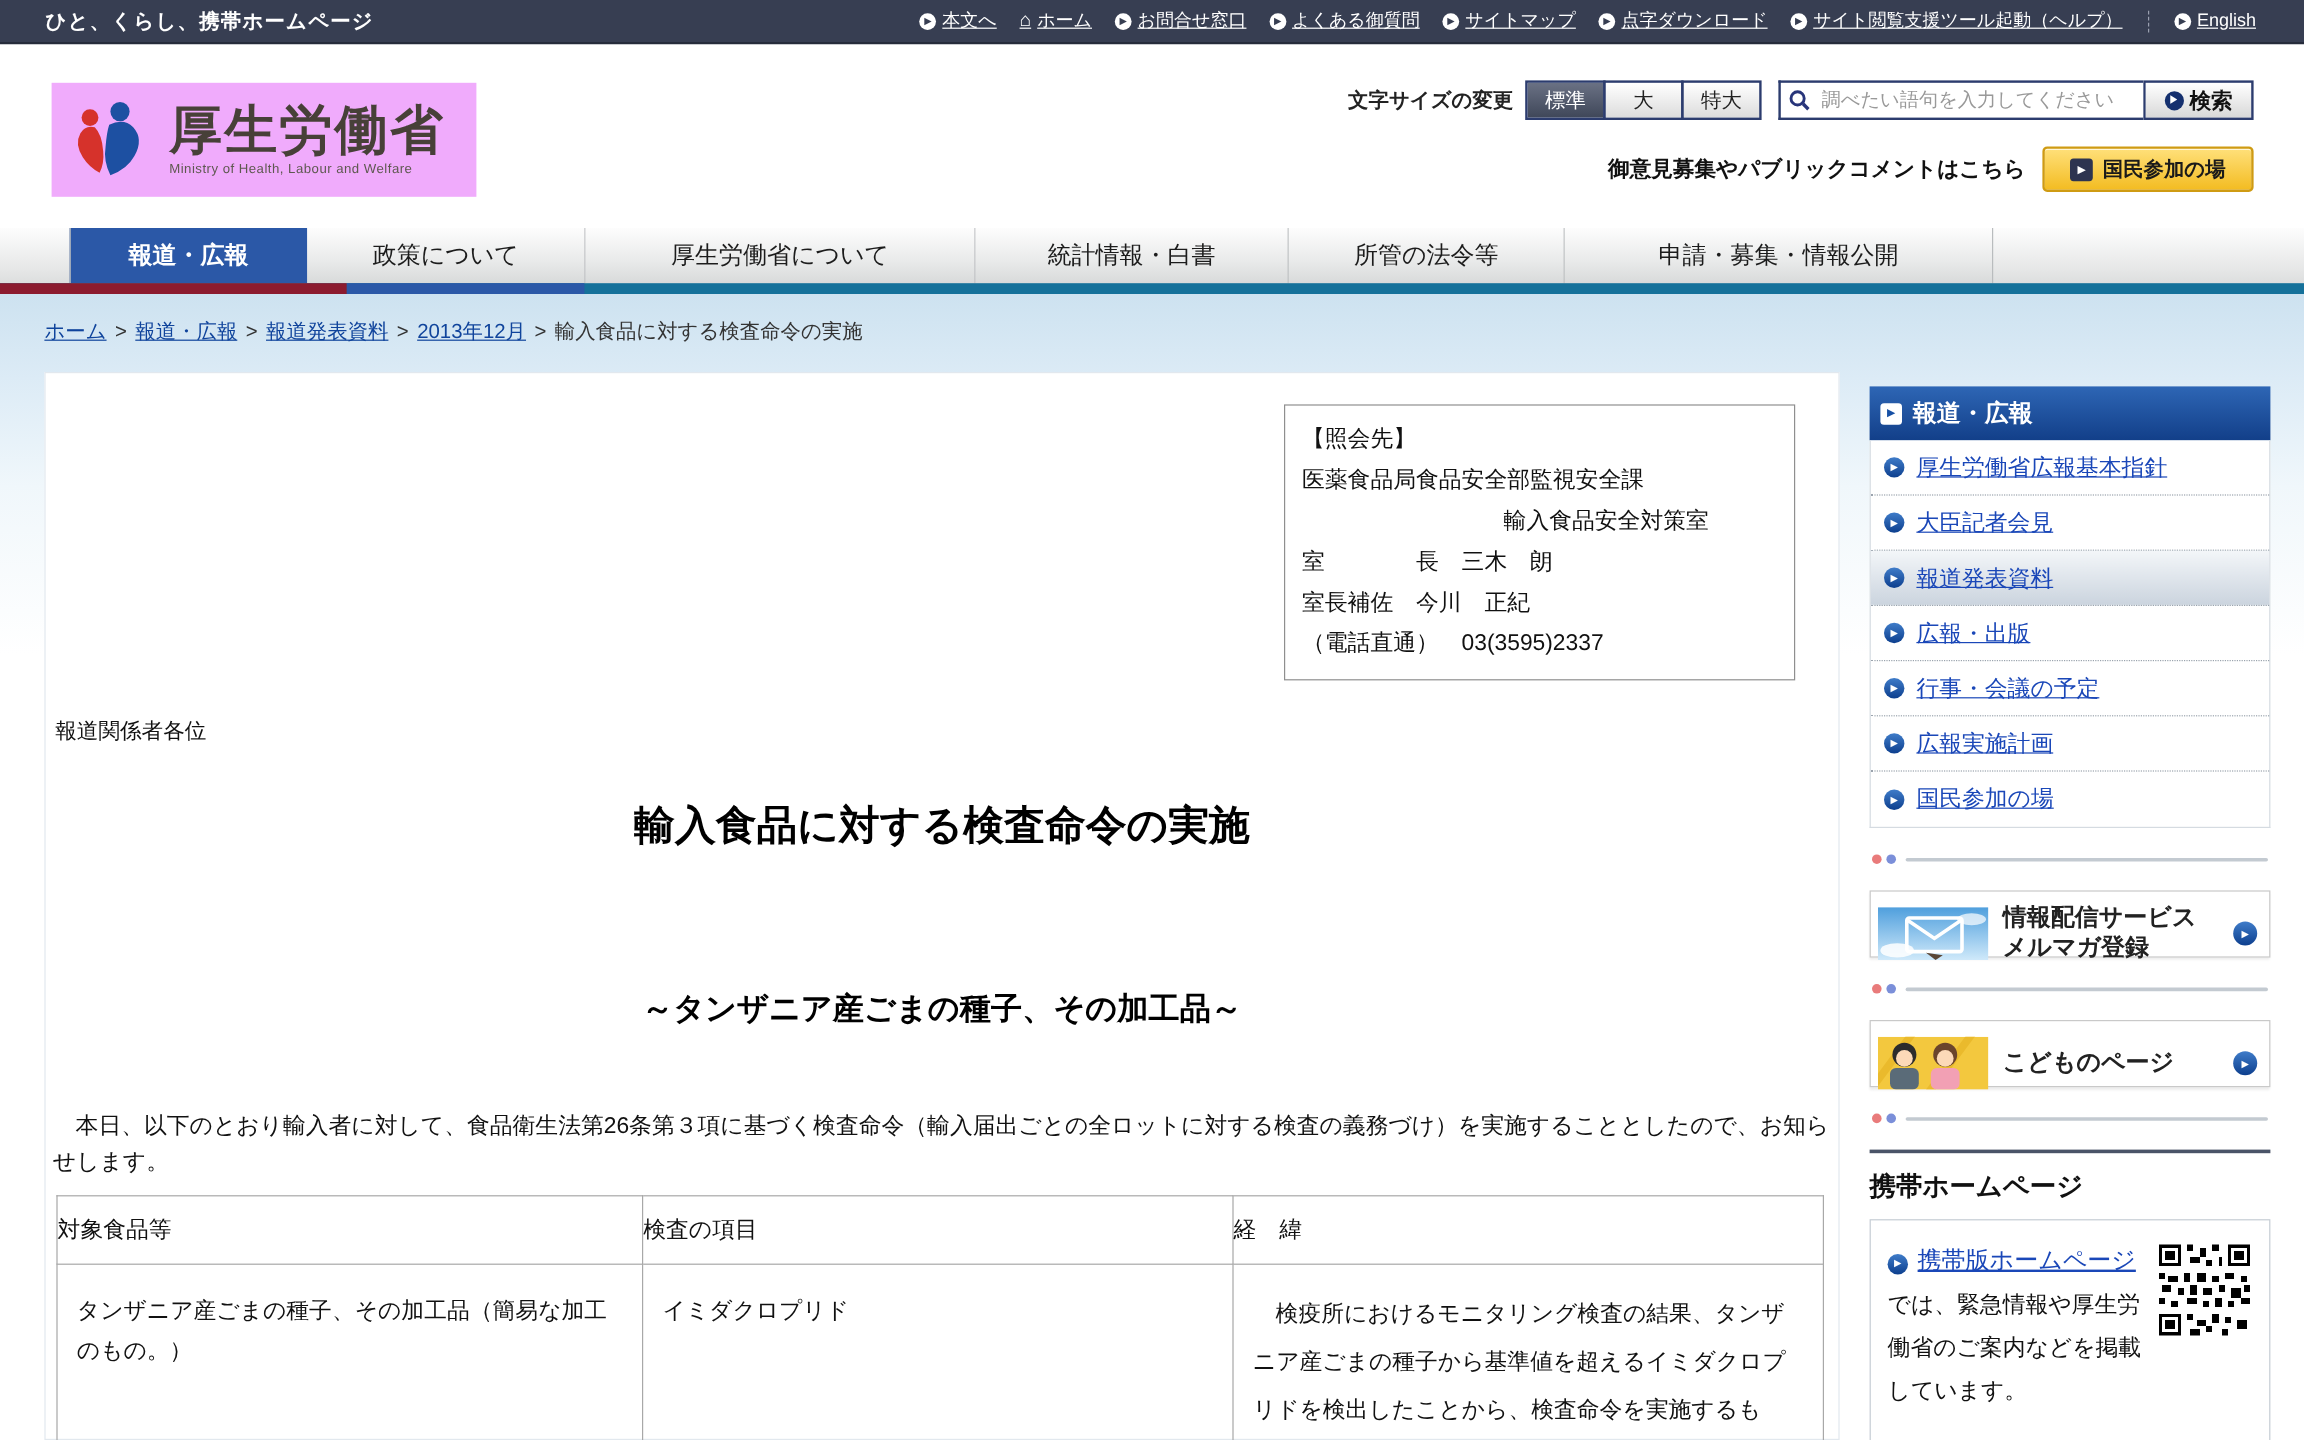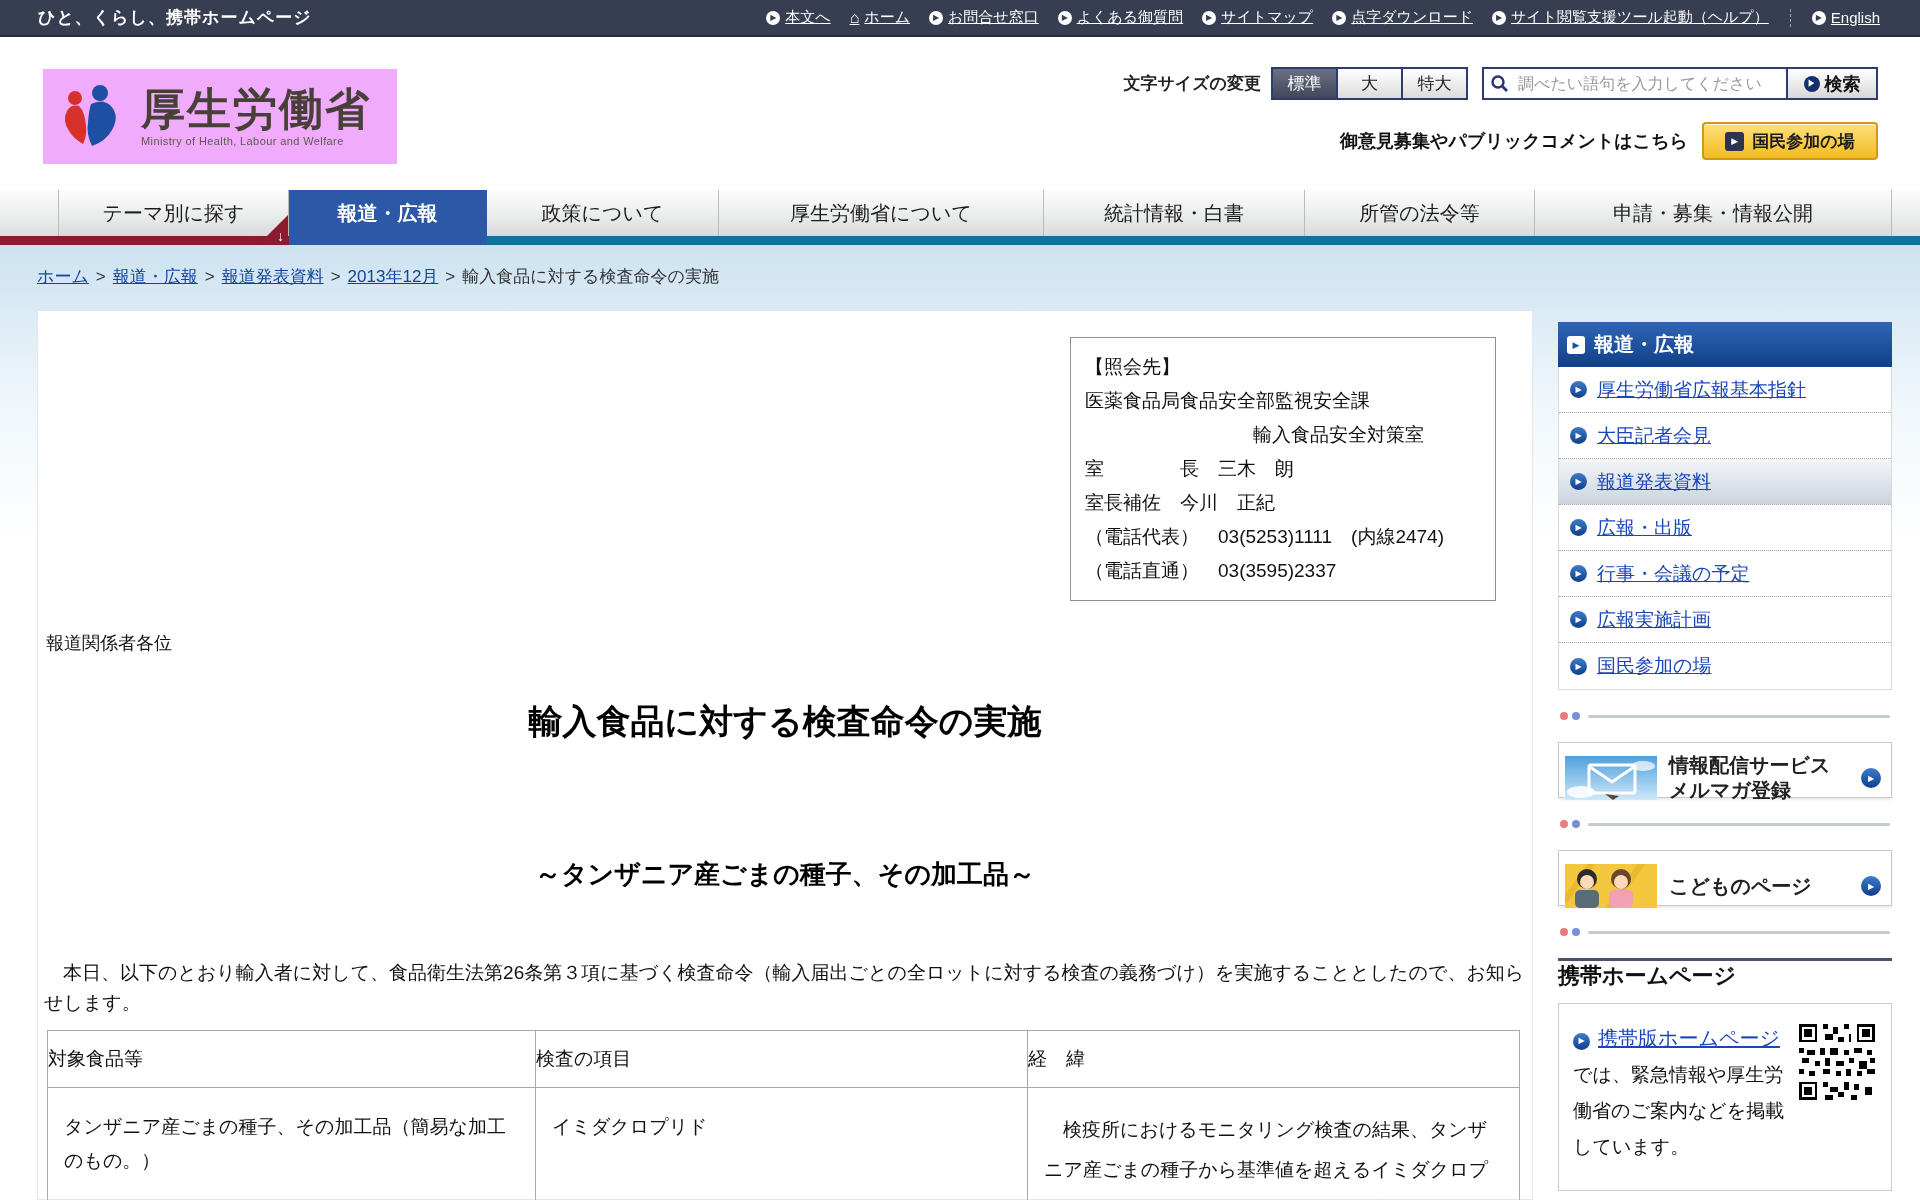--- a/index.html
+++ b/index.html
@@ -106,21 +106,21 @@
   .side-item a { color:#1a47b8; font-size:19px; }
   .divider { display:flex; align-items:center; gap:4px; margin:22px 2px; }
   .divider .dot { width:8px; height:8px; border-radius:50%; }
   .dot-red { background:#e97b7b; } .dot-blue { background:#7b8fd9; }
   .divider .line { flex:1; height:3px; background:#c3cad1; border-radius:2px; margin-left:4px; }
   .banner { height:56px; background:#fff; border:1px solid #c9c9c9; box-shadow:0 2px 2px rgba(0,0,0,.08);
     display:flex; align-items:center; gap:12px; padding:16px 10px 0 6px; text-decoration:none; }
   .banner-img { width:92px; height:44px; flex:0 0 auto; }
   .banner-text { flex:1; font-size:20px; font-weight:bold; color:#222; line-height:1.25; text-decoration:none; }
   .banner .mini-circle { width:20px; height:20px; }
-  .mobile-heading { border-top:3px solid #4a5468; margin-top:2px;
+  .mobile-heading { border-top:3px solid #4a5468; padding-top:13px; margin-top:2px;
     font-size:22px; font-weight:bold; color:#111; }
   .mobile-box { margin-top:12px; border:1px solid #c5ccd4; background:#fff; padding:16px 14px;
     font-size:19px; line-height:36px; color:#111; min-height:188px; }
   .mobile-box .qr { float:right; margin:4px 2px 6px 8px; }
   .mobile-box a { color:#1a47b8; font-size:20px; }
   .mobile-box .mini-circle { margin-right:8px; position:relative; top:-2px; }
 </style>
 </head>
 <body>
 
@@ -204,25 +204,20 @@
       <a class="participation-btn">
         <span class="yb-icon">▶</span>
         <span>国民参加の場</span>
       </a>
     </div>
   </div>
 </div>
 
 <nav class="main-nav">
   <div class="nav-tabs">
-    <div class="nav-tab" style="width:231px;">
-      <span>テーマ別に探す</span>
-      <span class="red-corner"></span>
-      <span class="red-corner-arrow">↓</span>
-    </div>
     <div class="nav-tab active" style="width:198px;">報道・広報</div>
     <div class="nav-tab" style="width:232px;">政策について</div>
     <div class="nav-tab" style="width:325px;">厚生労働省について</div>
     <div class="nav-tab" style="width:261px;">統計情報・白書</div>
     <div class="nav-tab" style="width:230px;">所管の法令等</div>
     <div class="nav-tab" style="width:357px;">申請・募集・情報公開</div>
   </div>
   <div class="nav-strip"></div>
   <div class="strip-red"></div>
   <div class="strip-blue"></div>
@@ -242,21 +237,20 @@
     <span>輸入食品に対する検査命令の実施</span>
   </nav>
 
   <section class="main-panel">
     <div class="contact-box">
       <div class="contact-line">【照会先】</div>
       <div class="contact-line">医薬食品局食品安全部監視安全課</div>
       <div class="contact-line indent">輸入食品安全対策室</div>
       <div class="contact-line">室　　　　長　三木　朗</div>
       <div class="contact-line">室長補佐　今川　正紀</div>
-      <div class="contact-line">（電話代表）　03(5253)1111　(内線2474)</div>
       <div class="contact-line">（電話直通）　03(3595)2337</div>
     </div>
 
     <div class="addressee">報道関係者各位</div>
     <h1 class="doc-title">輸入食品に対する検査命令の実施</h1>
     <h2 class="doc-subtitle">～タンザニア産ごまの種子、その加工品～</h2>
     <p class="lead">　本日、以下のとおり輸入者に対して、食品衛生法第26条第３項に基づく検査命令（輸入届出ごとの全ロットに対する検査の義務づけ）を実施することとしたので、お知らせします。</p>
 
     <table class="order-table">
       <colgroup>

